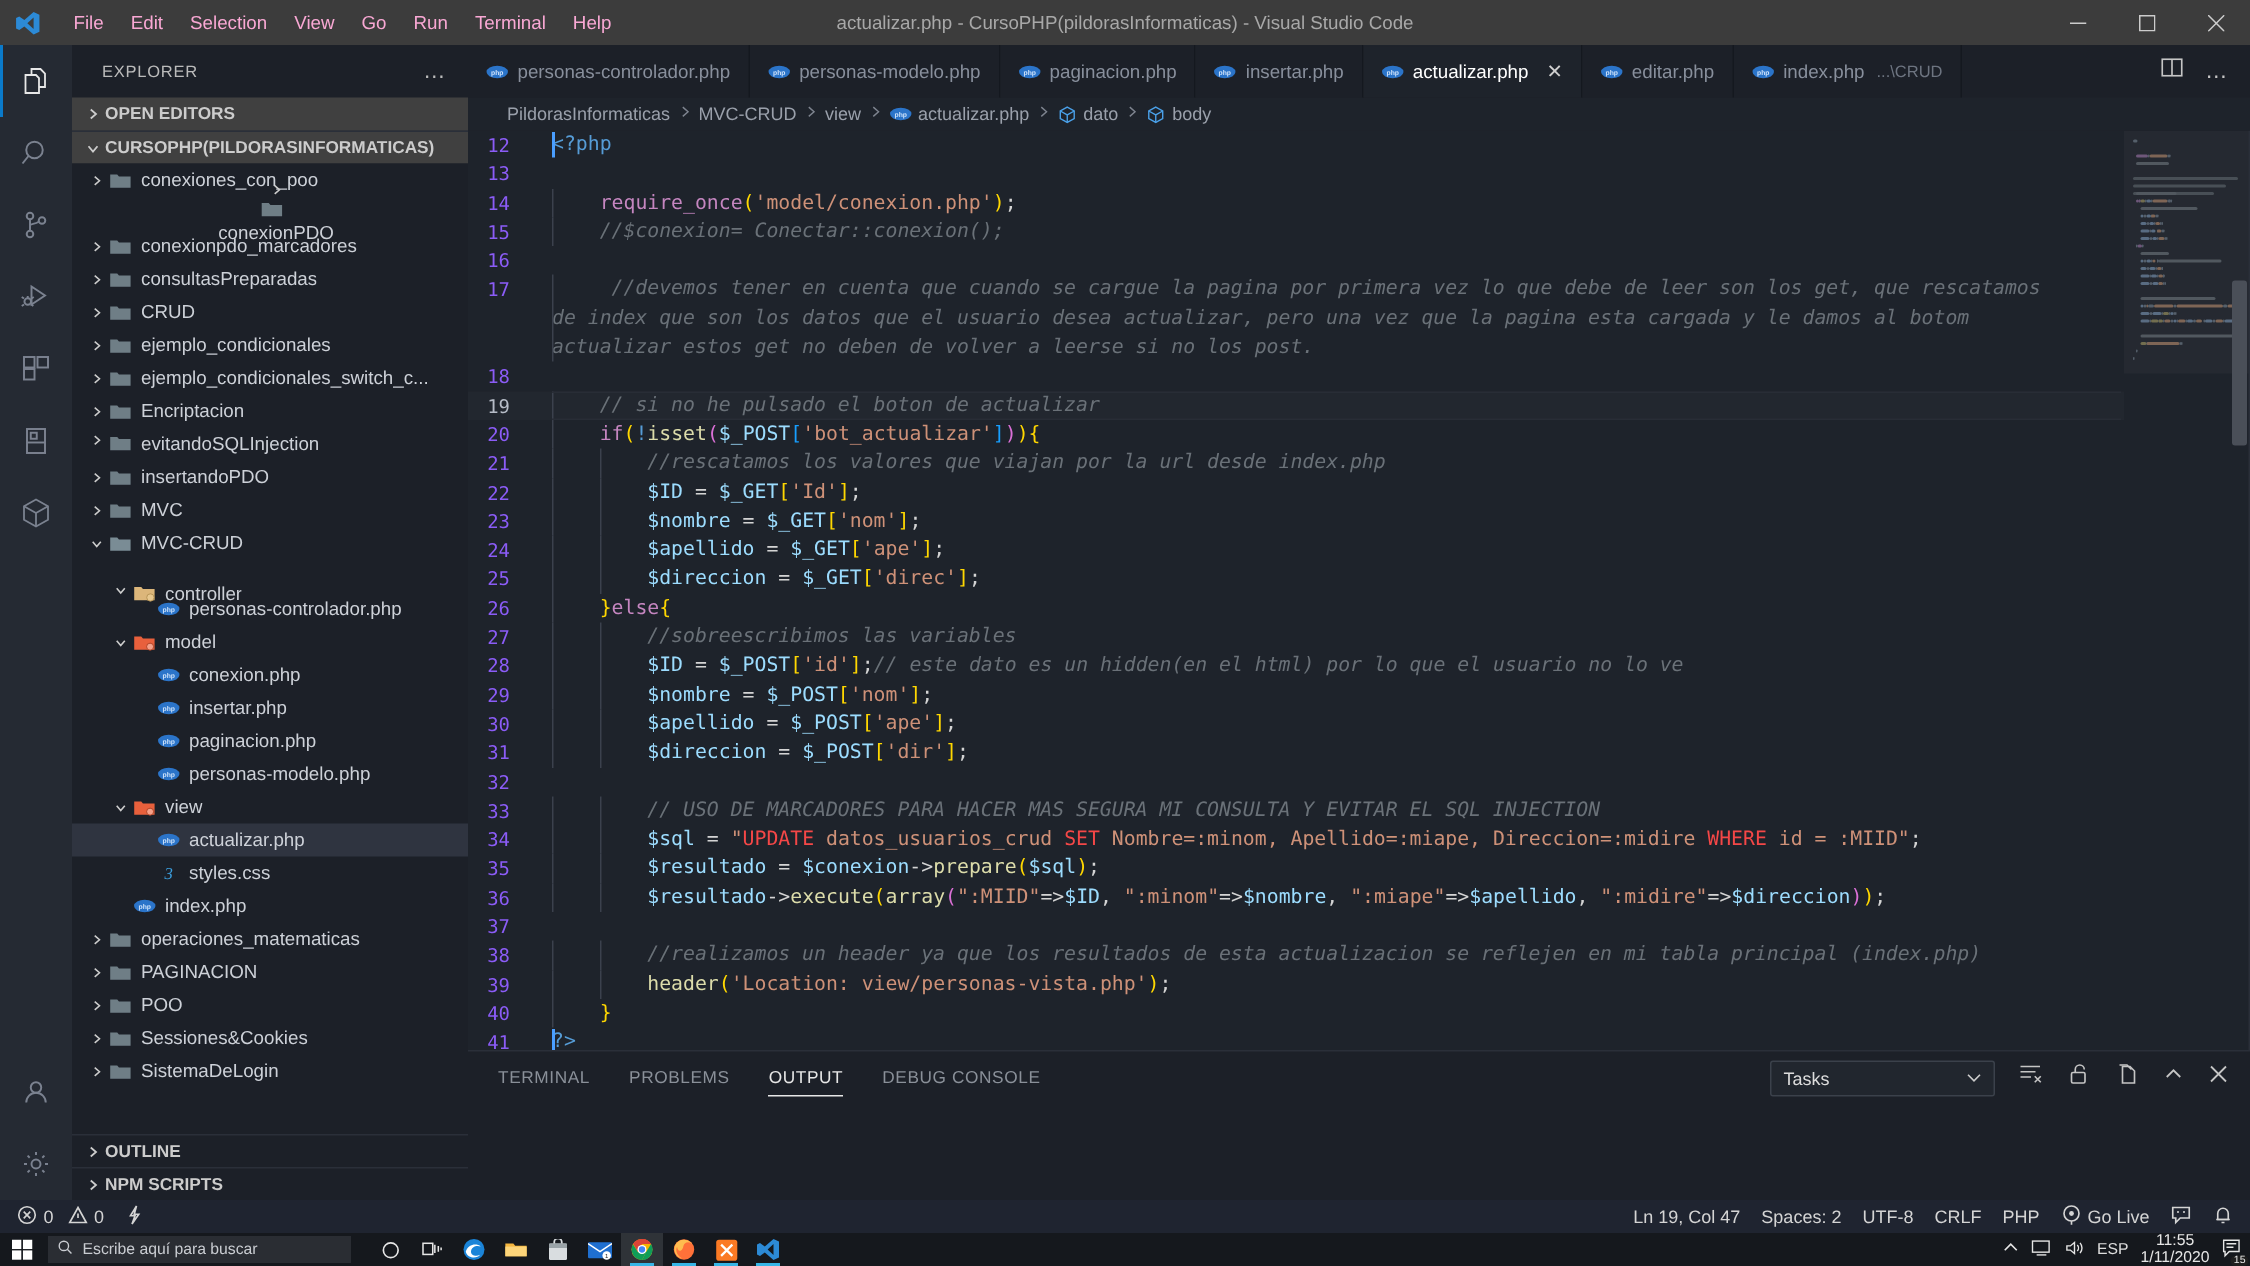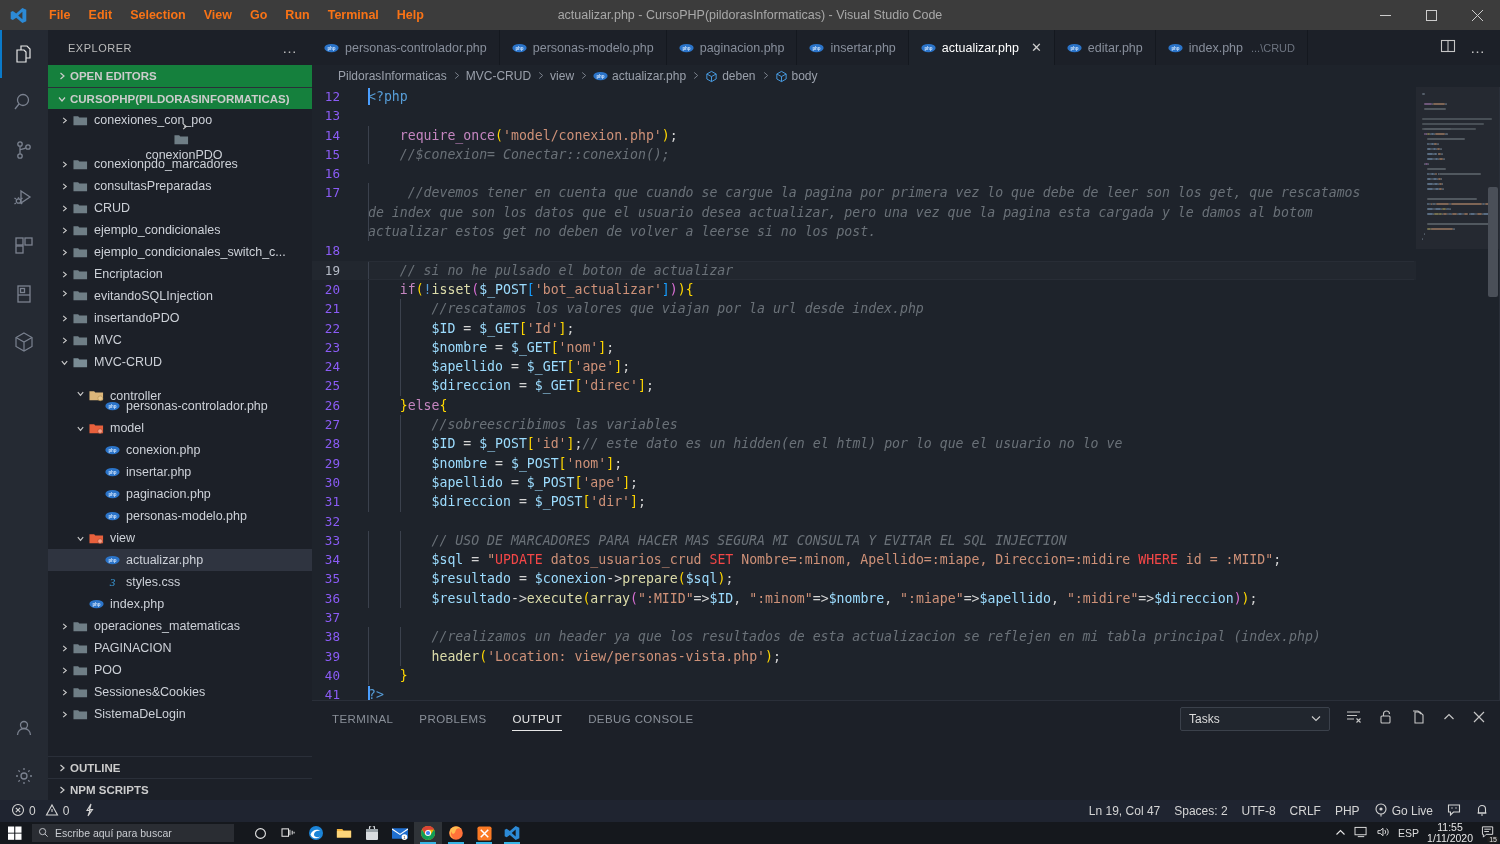--- a/index.html
+++ b/index.html
@@ -12,21 +12,21 @@
   }
   #app { position: relative; width: 1500px; height: 844px; display: flex; flex-direction: column; }
 
   
   .titlebar {
     height: 30px; background: #3c3c3c; display: flex; align-items: center;
     flex: 0 0 30px; position: relative;
   }
   .vscode-logo { width: 36px; height: 30px; display: flex; align-items: center; justify-content: center; }
   .menu { display: flex; align-items: center; gap: 0px; margin-left: 4px; }
-  .menu-item { font-size: 12.5px; color: #f97316; padding: 4px 9px; cursor: default; font-weight: bold; }
+  .menu-item { font-size: 12.5px; color: #f9a8d4; padding: 4px 9px; cursor: default; }
   .title-center {
     position: absolute; left: 0; right: 0; text-align: center;
     font-size: 12.5px; color: #a8a8a8; pointer-events: none;
   }
   .win-controls { margin-left: auto; display: flex; height: 30px; z-index: 2; }
   .win-btn { width: 46px; height: 30px; display: flex; align-items: center; justify-content: center; color: #cccccc; font-size: 12px; }
 
   
   .body-row { flex: 1 1 auto; display: flex; min-height: 0; }
 
@@ -47,21 +47,21 @@
 
   
   .sidebar { width: 264px; flex: 0 0 264px; background: #1c2028; display: flex; flex-direction: column; }
   .sb-header {
     height: 35px; display: flex; align-items: center; padding: 0 8px 0 20px;
     font-size: 11px; letter-spacing: .5px; color: #bbbbbb; text-transform: uppercase; flex: 0 0 35px;
   }
   .sb-header .dots { margin-left: auto; font-size: 15px; letter-spacing: 1px; color: #bbb; padding-right: 6px; }
   .sec-row {
     height: 22px; display: flex; align-items: center; font-size: 11.5px; font-weight: bold;
-    color: #cccccc; padding-left: 6px; background: #15803d; flex: 0 0 22px;
+    color: #cccccc; padding-left: 6px; background: #404040; flex: 0 0 22px;
   }
   .chev { width: 16px; display: inline-flex; align-items: center; justify-content: center; color: #ccc; font-size: 10px; }
   .chev svg { display:block; }
   .tree { flex: 1 1 auto; overflow: hidden; background: #1c2028; }
   .row {
     height: 22px; display: flex; align-items: center; font-size: 12.5px; color: #cdd1d8;
     white-space: nowrap; position: relative;
   }
   .row.selected { background: #2f3440; }
   .row .lbl { overflow: hidden; text-overflow: ellipsis; }
@@ -833,21 +833,21 @@
           <span class="bc-sep"><svg width="7" height="9" viewBox="0 0 8 10" fill="none" stroke="#7d838e" stroke-width="1.1">
               <path d="M2.5 1.5l4 3.5-4 3.5"></path>
             </svg></span>
           <span class="bc-item">
             <span style="display: inline-flex;">
               <svg width="13" height="13" viewBox="0 0 14 14" fill="none" stroke="#4aa0e8" stroke-width="1">
                 <path d="M7 1.5l5 2.8v5.4L7 12.5 2 9.7V4.3z"></path>
                 <path d="M2 4.3l5 2.8 5-2.8M7 7.1v5.4"></path>
               </svg>
             </span>
-            <span>deben</span>
+            <span>dato</span>
           </span>
           <span class="bc-sep"><svg width="7" height="9" viewBox="0 0 8 10" fill="none" stroke="#7d838e" stroke-width="1.1">
               <path d="M2.5 1.5l4 3.5-4 3.5"></path>
             </svg></span>
           <span class="bc-item">
             <span style="display: inline-flex;">
               <svg width="13" height="13" viewBox="0 0 14 14" fill="none" stroke="#4aa0e8" stroke-width="1">
                 <path d="M7 1.5l5 2.8v5.4L7 12.5 2 9.7V4.3z"></path>
                 <path d="M2 4.3l5 2.8 5-2.8M7 7.1v5.4"></path>
               </svg>

